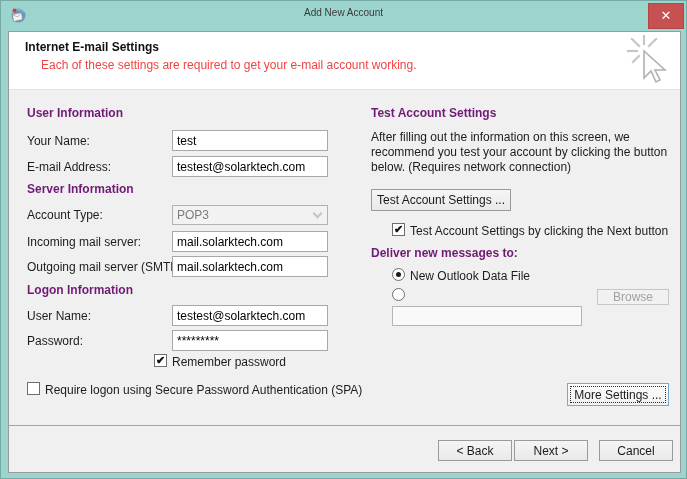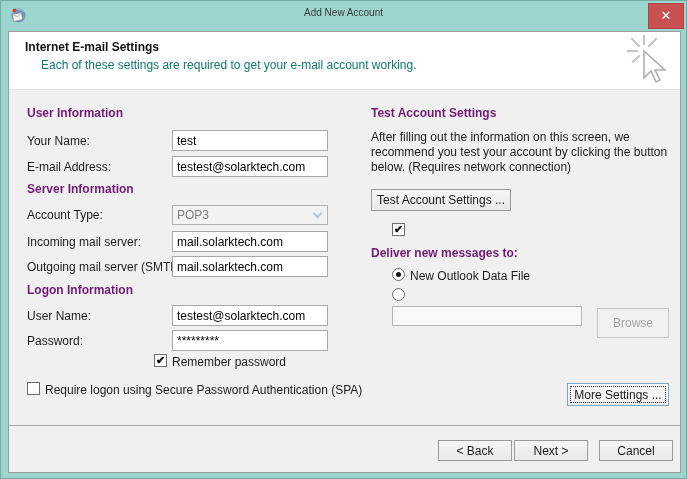--- a/index.html
+++ b/index.html
@@ -28,21 +28,21 @@
   
   .panel {
     position:absolute; left:7px; top:30px; width:673px; height:442px;
     background:#f0f0f0; border:1px solid #9b9b9b;
   }
   .hdr {
     position:absolute; left:0; top:0; width:100%; height:58px;
     background:#ffffff; border-bottom:1px solid #e2e2e2;
   }
   .hdr-title { position:absolute; left:16px; top:8px; font-size:12px; font-weight:bold; color:#111; }
-  .hdr-sub   { position:absolute; left:32px; top:26px; font-size:12px; color:#0f766e; }
+  .hdr-sub   { position:absolute; left:32px; top:26px; font-size:12px; color:#ef4444; }
   .cursor-art { position:absolute; right:8px; top:3px; }
 
   .main { position:absolute; left:0; top:58px; width:671px; height:382px; }
 
   
   .sect { position:absolute; font-size:12px; font-weight:bold; color:#701a75; white-space:nowrap; }
   .lbl  { position:absolute; font-size:12px; color:#1c1c1c; white-space:nowrap; }
   .txt {
     position:absolute; height:21px; width:156px;
     border:1px solid #a8a8a8; background:#fff;
@@ -169,30 +169,31 @@
         <div>After filling out the information on this screen, we</div>
         <div>recommend you test your account by clicking the button</div>
         <div>below. (Requires network connection)</div>
       </div>
 
       <button class="btn" style="left:362px; top:99px; width:140px; height:22px;">Test Account Settings ...</button>
 
       <span class="cb" style="left:383px; top:133px;">
         <span>✔</span>
       </span>
+      <div class="lbl" style="left:401px; top:134px;">Test Account Settings by clicking the Next button</div>
 
       <div class="sect" style="left:362px; top:156px;">Deliver new messages to:</div>
 
       <span class="radio sel" style="left:383px; top:178px;"></span>
       <div class="lbl" style="left:401px; top:179px;">New Outlook Data File</div>
 
       <span class="radio" style="left:383px; top:198px;"></span>
 
       <input class="txt" style="left: 383px; top: 216px; width: 190px; height: 20px; background: rgb(249, 249, 249); border-color: rgb(181, 181, 181);" disabled="" value="">
-      <button class="btn disabled" style="left:588px; top:218px; width:72px; height:30px;" disabled="">Browse</button>
+      <button class="btn disabled" style="left:588px; top:199px; width:72px; height:16px;" disabled="">Browse</button>
 
       <button class="btn focused" style="left:558px; top:293px; width:102px; height:23px;">More Settings ...</button>
 
       <div class="divider"></div>
 
       <button class="btn" style="left:429px; top:350px; width:74px; height:21px;">&lt; Back</button>
       <button class="btn" style="left:505px; top:350px; width:74px; height:21px;">Next &gt;</button>
       <button class="btn" style="left:590px; top:350px; width:74px; height:21px;">Cancel</button>
     </div>
   </div>

